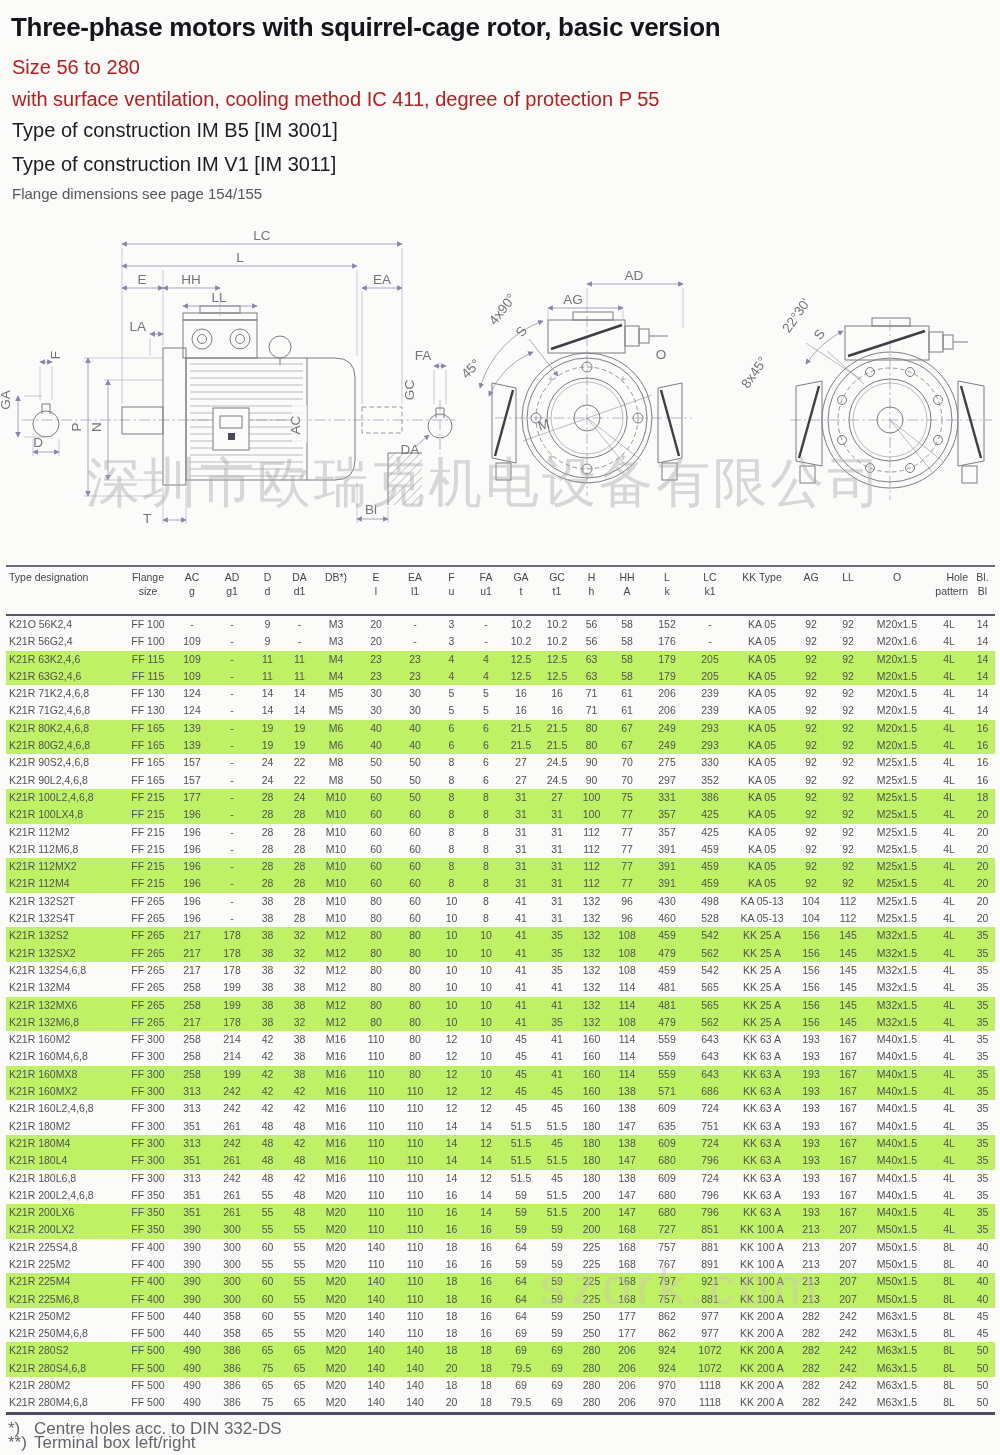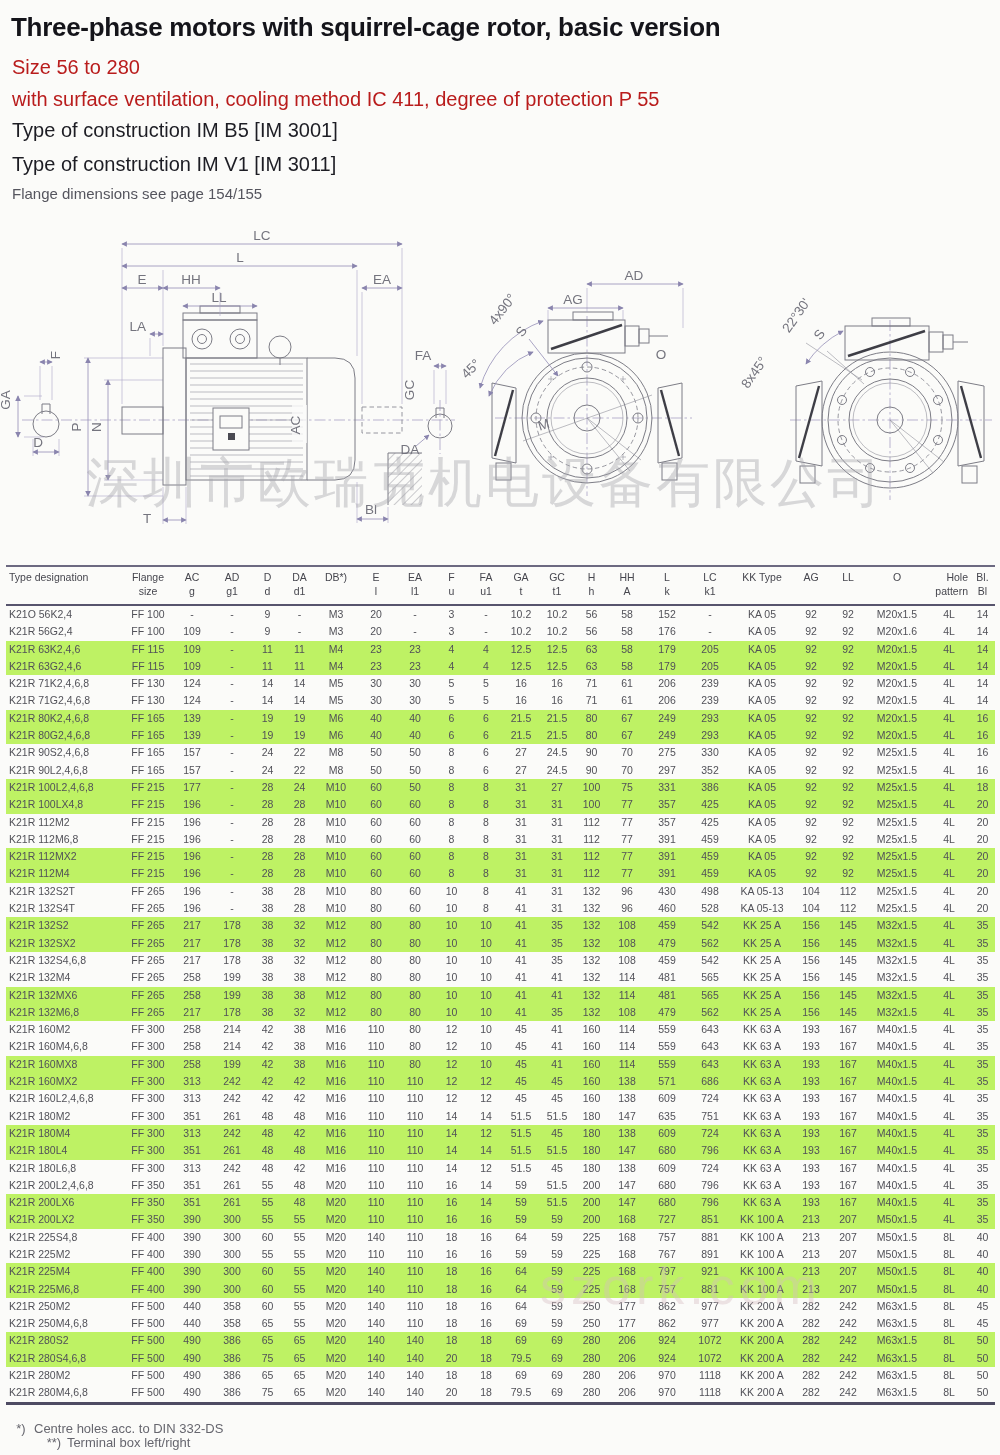--- a/index.html
+++ b/index.html
@@ -32,34 +32,34 @@
   svg .dash{stroke:#8b8b94;fill:none;stroke-width:.9;stroke-dasharray:4.5 3;}
   svg text.dl{fill:#74747e;font-family:"Liberation Sans",sans-serif;font-size:13.5px;}
   svg .plate{fill:#fbfbf9;stroke:#7d7d86;stroke-width:1;}
   svg .halo{fill:#fbfbf9;opacity:.75;}
 
   
   table.dims{position:absolute;left:6px;top:565px;width:988px;border-collapse:collapse;
     table-layout:fixed;z-index:2;}
   table.dims th{
     font-weight:normal;text-align:center;vertical-align:top;box-sizing:border-box;
-    height:32px;padding:3px 0 6px;border-top:2px solid #6c6981;border-bottom:2px solid #57546d;
+    height:32px;padding:3px 0 16px;border-top:2px solid #6c6981;border-bottom:2px solid #57546d;
   }
   table.dims th .h1,table.dims th .h2{font-size:10.5px;color:#46464e;line-height:14px;}
   table.dims th:first-child{text-align:left;padding-left:3px;}
   table.dims th:nth-child(22){text-align:right;padding-right:2px;}
   table.dims td{
     font-size:10.5px;color:#515158;text-align:center;white-space:nowrap;
     height:17.3px;padding:0;line-height:17.3px;overflow:visible;
   }
   table.dims td:first-child{text-align:left;padding-left:3px;}
   table.dims tbody tr.shade{background:#bef264;}
   table.dims tbody tr:last-child td{border-bottom:3px solid #4e4b63;}
 
-  .footnotes{left:8px;top:1422px;font-size:13px;color:#66666e;line-height:14px;z-index:2;text-align:center;}
+  .footnotes{left:8px;top:1422px;font-size:17px;color:#66666e;line-height:14px;z-index:2;}
   .footnotes .m{display:inline-block;width:26px;}
 </style>
 </head>
 <body>
 
 <div class="abs title">Three-phase motors with squirrel-cage rotor, basic version</div>
 <div class="abs sub" style="top:56px">Size 56 to 280</div>
 <div class="abs sub" style="top:88px">with surface ventilation, cooling method IC 411, degree of protection P 55</div>
 <div class="abs sub bold" style="top:119px">Type of construction IM B5 [IM 3001]</div>
 <div class="abs sub bold" style="top:153px">Type of construction IM V1 [IM 3011]</div>

